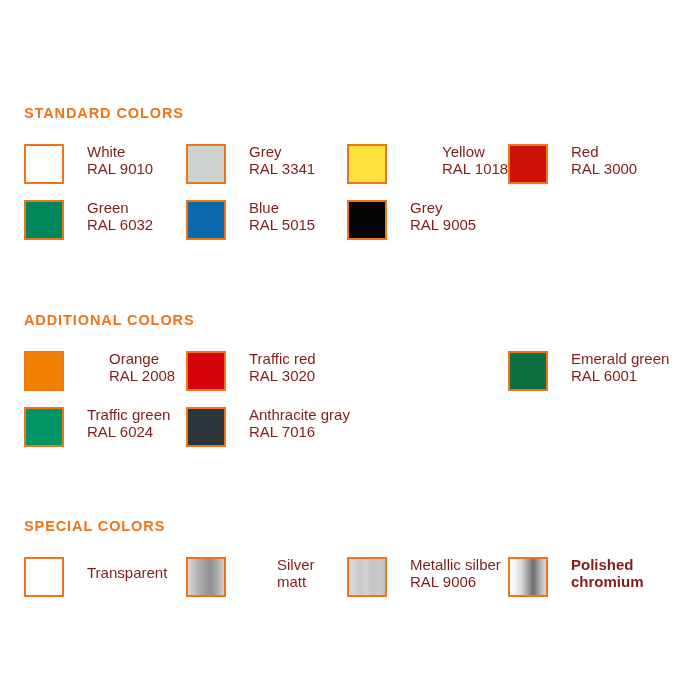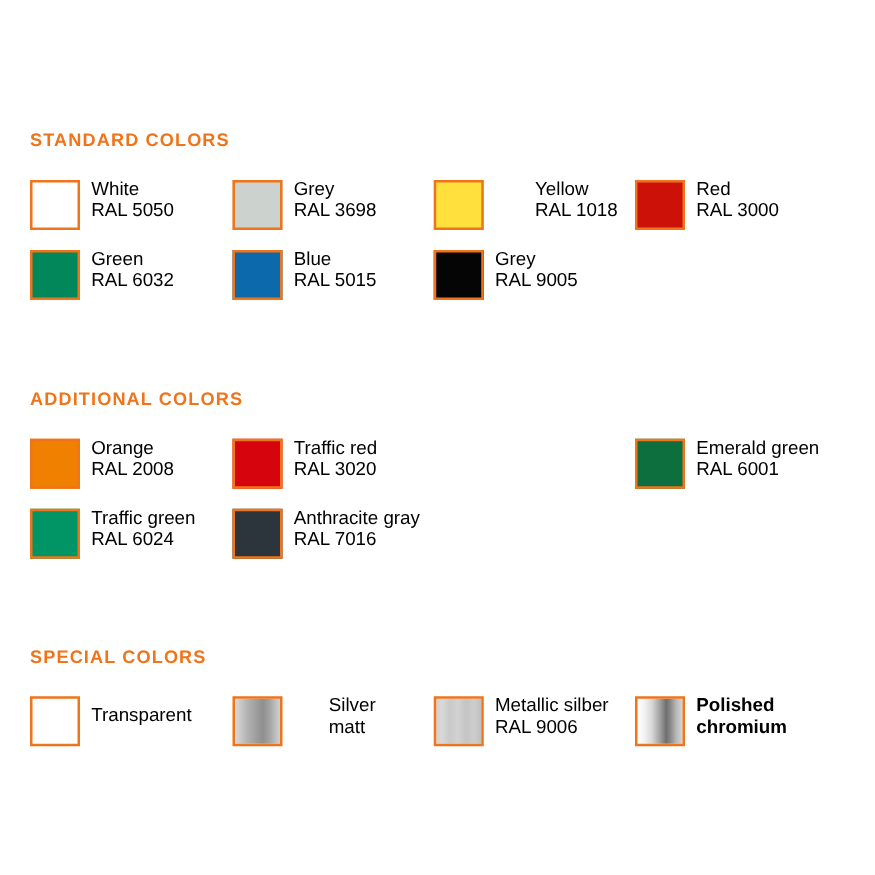--- a/index.html
+++ b/index.html
@@ -67,24 +67,24 @@
   .swatch {
     width: 36px;
     height: 36px;
     flex: 0 0 36px;
     border: 2px solid #f07419;
     box-sizing: content-box;
     margin-top: 2px;
   }
 
   .labels {
-    margin-left: 9px;
+    margin-left: 23px;
     padding-top: 1px;
     line-height: 17px;
-    color: #000000;
+    color: #7f1d1d;
     font-size: 15px;
     white-space: nowrap;
     font-family: "Liberation Sans", sans-serif;
   }
 
   .labels .ln1 { display: block; }
   .labels .ln2 { display: block; }
   .labels.small { font-size: 12.5px; line-height: 16px; }
   .labels.small .ln2 { font-size: 15px; line-height: 17px; }
   .labels.single { padding-top: 9px; }
@@ -130,28 +130,28 @@
 
   <div class="section" style="top:105px;">
     <div class="section-title">STANDARD COLORS</div>
 
     <div class="rows">
       <div class="row" style="top:37px;">
         <div class="item" style="left:24px;">
           <div class="swatch fill-white"></div>
           <div class="labels">
             <span class="ln1">White</span>
-            <span class="ln2">RAL 5050</span>
+            <span class="ln2">RAL 9010</span>
           </div>
         </div>
         <div class="item" style="left:186px;">
           <div class="swatch fill-grey"></div>
           <div class="labels">
             <span class="ln1">Grey</span>
-            <span class="ln2">RAL 3698</span>
+            <span class="ln2">RAL 3341</span>
           </div>
         </div>
         <div class="item" style="left:347px;gap:32px;">
           <div class="swatch fill-yellow"></div>
           <div class="labels">
             <span class="ln1">Yellow</span>
             <span class="ln2">RAL 1018</span>
           </div>
         </div>
         <div class="item" style="left:508px;">
@@ -187,21 +187,21 @@
         </div>
       </div>
     </div>
   </div>
 
   <div class="section" style="top:312px;">
     <div class="section-title">ADDITIONAL COLORS</div>
 
     <div class="rows">
       <div class="row" style="top:37px;">
-        <div class="item" style="left:24px;">
+        <div class="item" style="left:24px;gap:22px;">
           <div class="swatch fill-orange"></div>
           <div class="labels">
             <span class="ln1">Orange</span>
             <span class="ln2">RAL 2008</span>
           </div>
         </div>
         <div class="item" style="left:186px;">
           <div class="swatch fill-trafficred"></div>
           <div class="labels">
             <span class="ln1">Traffic red</span>

